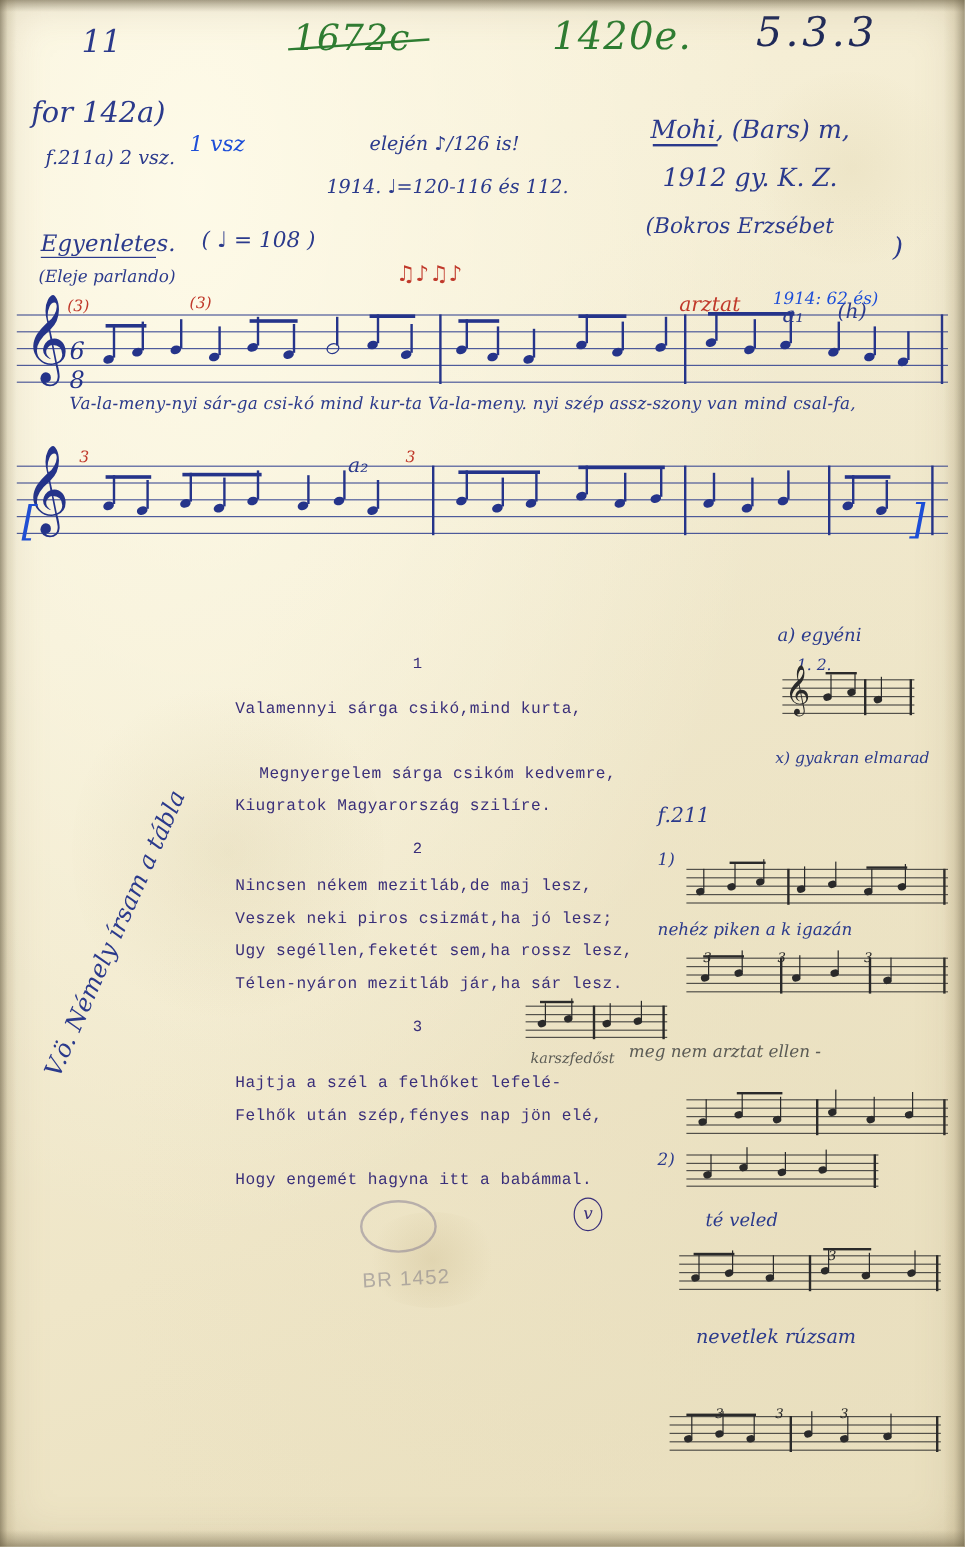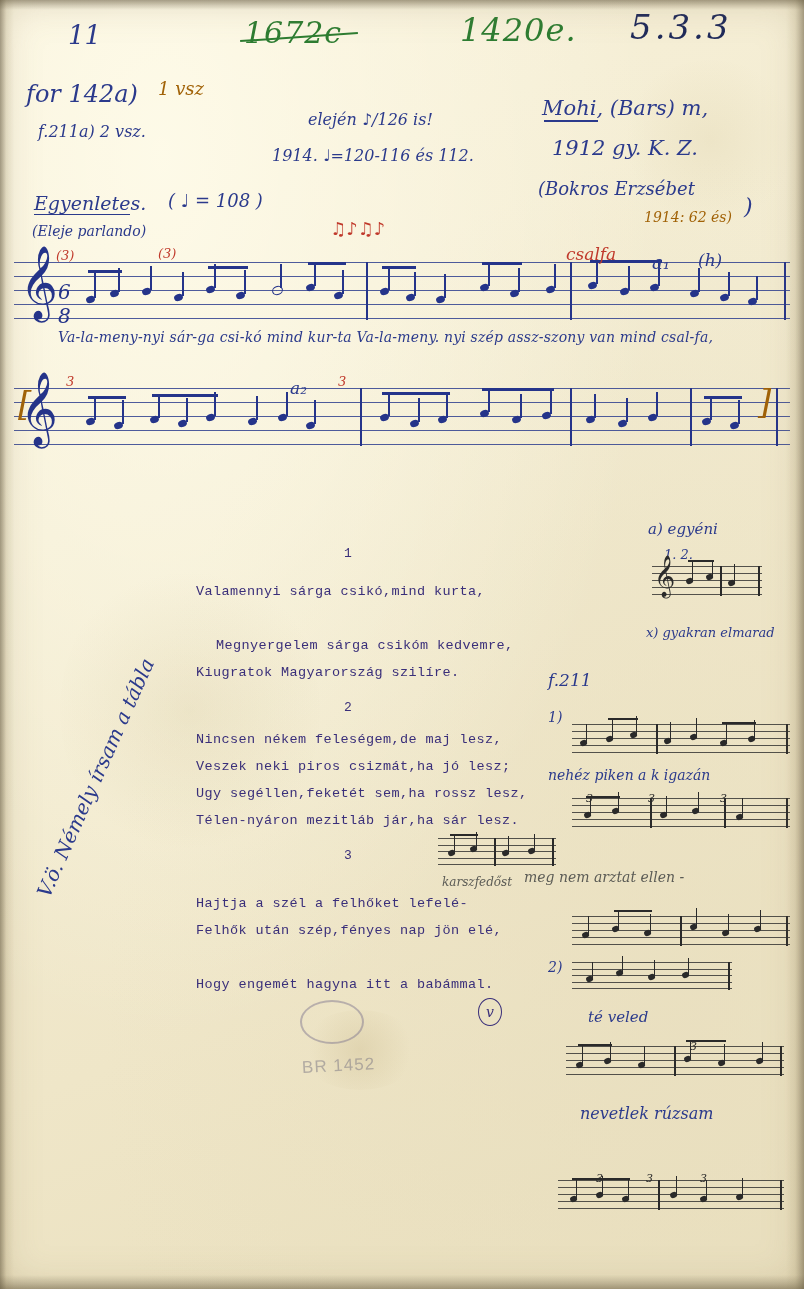--- a/index.html
+++ b/index.html
@@ -60,21 +60,21 @@
   
   .hw {
     position: absolute;
     white-space: nowrap;
     font-family: "DejaVu Serif", serif;
     font-style: italic;
     line-height: 1;
   }
   .hw-blue   { color: #2b3a8c; }
   .hw-green  { color: #2e7d32; }
-  .hw-red    { color: #a16207; }
+  .hw-red    { color: #1d4ed8; margin-top: 32px; }
   .hw-dark   { color: #1f2a5a; }
   .hw-pencil { color: #5b5b55; }
 
   .typed {
     position: absolute;
     font-family: "Liberation Mono", monospace;
     color: #3a2f7a;
     font-size: 13.5px;
     letter-spacing: 0.4px;
     white-space: nowrap;
@@ -306,21 +306,21 @@
     <div class="notehead" style="left:734px;top:36px;"></div>
       <div class="stem" style="left:742px;top:14px;height:24px;"></div>
 
     <div class="barline" style="left:352px;top:0;height:58px;"></div>
     <div class="barline" style="left:556px;top:0;height:58px;"></div>
     <div class="barline" style="left:770px;top:0;height:58px;"></div>
   </div>
 
   <div class="redmark" style="left:56px;top:248px;font-size:13px;">(3)</div>
   <div class="redmark" style="left:158px;top:246px;font-size:13px;">(3)</div>
-  <div class="redmark" style="left:566px;top:244px;font-size:17px;">csalfa</div>
+  <div class="redmark" style="left:566px;top:244px;font-size:17px;">arztat</div>
   <div class="hw hw-blue" style="left:652px;top:254px;font-size:18px;">a₁</div>
   <div class="hw hw-blue" style="left:698px;top:252px;font-size:17px;">(h)</div>
   <div class="redmark" style="left:330px;top:218px;font-size:18px;">♫♪♫♪</div>
 
   <div class="hw hw-blue" style="left:58px;top:330px;font-size:14px;letter-spacing:0.2px;">Va-la-meny-nyi  sár-ga  csi-kó      mind kur-ta     Va-la-meny. nyi  szép  assz-szony van mind csal-fa,</div>
 
   <div class="staff" style="left:14px;top:388px;width:776px;height:58px;">
     <div class="line" style="top:0px;"></div>
     <div class="line" style="top:14px;"></div>
     <div class="line" style="top:28px;"></div>
@@ -392,21 +392,21 @@
 
 
   <div class="hw hw-blue rot-left" style="left:52px;top:880px;font-size:20px;transform:rotate(-66deg);">V.ö. Némely írsam a tábla</div>
 
   <div class="typed-num" style="left:344px;top:546px;">1</div>
   <div class="typed" style="left:196px;top:584px;">Valamennyi sárga csikó,mind kurta,</div>
   <div class="typed" style="left:196px;top:638px;padding-left:20px;">Megnyergelem sárga csikóm kedvemre,</div>
   <div class="typed" style="left:196px;top:665px;">Kiugratok Magyarország szilíre.</div>
 
   <div class="typed-num" style="left:344px;top:700px;">2</div>
-  <div class="typed" style="left:196px;top:732px;">Nincsen nékem feleségem,de maj lesz,</div>
+  <div class="typed" style="left:196px;top:732px;">Nincsen nékem mezitláb,de maj lesz,</div>
   <div class="typed" style="left:196px;top:759px;">Veszek neki piros csizmát,ha jó lesz;</div>
   <div class="typed" style="left:196px;top:813px;">Télen-nyáron mezitláb jár,ha sár lesz.</div>
   <div class="typed" style="left:196px;top:786px;">Ugy segéllen,feketét sem,ha rossz lesz,</div>
 
   <div class="typed-num" style="left:344px;top:848px;">3</div>
   <div class="typed" style="left:196px;top:896px;">Hajtja a szél a felhőket lefelé-</div>
   <div class="typed" style="left:196px;top:923px;">Felhők után szép,fényes nap jön elé,</div>
   <div class="typed" style="left:196px;top:977px;">Hogy engemét hagyna itt a babámmal.</div>
 
   <div class="hw hw-blue" style="left:648px;top:522px;font-size:15px;">a) egyéni</div>

